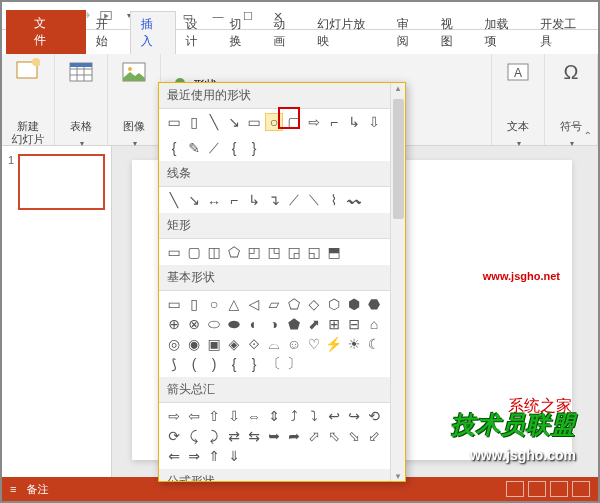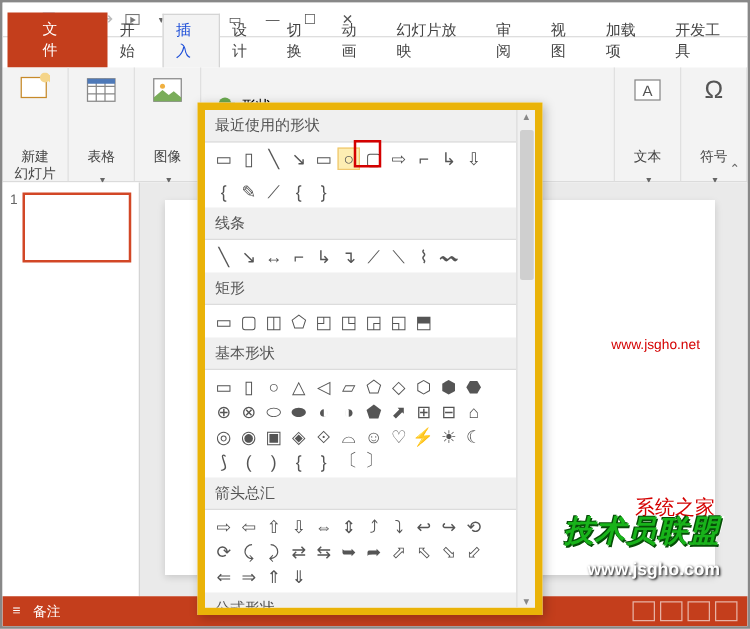--- a/index.html
+++ b/index.html
@@ -30,39 +30,39 @@
   .ribbon-collapse { position:absolute; right:6px; bottom:4px; font-size:10px; color:#666; }
   
   .workspace { position:absolute; top:144px; left:0; right:0; bottom:24px; display:flex; background:#fff; }
   .thumbs { width:110px; border-right:1px solid #d4d4d4; background:#fff; padding:8px 6px; }
   .thumb-wrap { display:flex; gap:4px; }
   .thumb-num { font-size:11px; color:#666; }
   .thumb { width:88px; height:56px; border:2px solid #d24726; background:#fff; }
   .editor { flex:1; background:#eaeaea; position:relative; overflow:hidden; }
   .slide { position:absolute; left:20px; top:14px; width:440px; height:300px; background:#fff; box-shadow:0 2px 6px rgba(0,0,0,.15); }
   
-  .shapes-panel { position:absolute; left:156px; top:80px; width:276px; background:#fff; border:6px solid #eab308; box-shadow:2px 2px 8px rgba(0,0,0,.25); z-index:30; font-size:12px; }
+  .shapes-panel { position:absolute; left:156px; top:80px; width:248px; background:#fff; border:1px solid #eab308; box-shadow:2px 2px 8px rgba(0,0,0,.25); z-index:30; font-size:12px; }
   .sp-head { background:#f0f0f0; border-bottom:1px solid #dcdcdc; padding:4px 8px; font-size:12px; color:#555; }
   .sp-row { display:flex; flex-wrap:wrap; gap:2px; padding:4px 6px; }
   .sp-item { width:18px; height:18px; display:flex; align-items:center; justify-content:center; font-size:14px; color:#555; border:1px solid transparent; }
   .sp-item.hover { border:1px solid #f0c870; background:#fdeeb3; }
   .sp-highlight { position:absolute; border:2px solid #d40000; width:22px; height:22px; left:119px; top:24px; pointer-events:none; }
   .sp-scroll { position:absolute; right:0; top:0; width:15px; height:100%; background:#f0f0f0; border-left:1px solid #dcdcdc; }
   .sp-scroll .bar { position:absolute; left:2px; width:11px; top:16px; height:120px; background:#cfcfcf; border-radius:2px; }
   .shapes-inner { max-height:398px; overflow:hidden; position:relative; margin-right:15px; }
   
   .statusbar { position:absolute; bottom:0; left:0; right:0; height:24px; background:#c43e1c; display:flex; align-items:center; padding:0 8px; color:#fff; font-size:11px; gap:10px; }
   .statusbar .spacer { flex:1; }
   .view-btns { display:flex; gap:4px; align-items:center; }
   .view-btn { width:18px; height:16px; border:1px solid rgba(255,255,255,.6); }
   
   .wm1 { position:absolute; right:22px; bottom:60px; font-size:24px; font-weight:900; color:#18b31a; text-shadow:1px 1px 0 #064f07,-1px -1px 0 #064f07,2px 0 0 #fff; font-style:italic; letter-spacing:1px; z-index:40; }
   .wm2 { position:absolute; right:22px; bottom:38px; font-size:14px; font-weight:700; color:#fff; text-shadow:1px 1px 2px #000; z-index:40; }
   .wm3 { position:absolute; right:26px; bottom:84px; font-size:16px; font-weight:400; color:#d40000; z-index:40; }
-  .wm4 { position:absolute; right:38px; top:268px; font-size:11px; font-weight:400; color:#d40000; z-index:40; }
+  .wm4 { position:absolute; right:38px; top:268px; font-size:11px; font-weight:700; color:#d40000; z-index:40; }
 </style>
 </head>
 <body>
 
 <div class="titlebar">
   <div class="qat">
     <div class="qat-btn">
         <svg viewBox="0 0 16 16">
           <rect x="1" y="2" width="14" height="12" fill="#c43e1c"></rect>
           <text x="8" y="12" font-size="9" text-anchor="middle" fill="#fff" font-weight="700">P</text>

